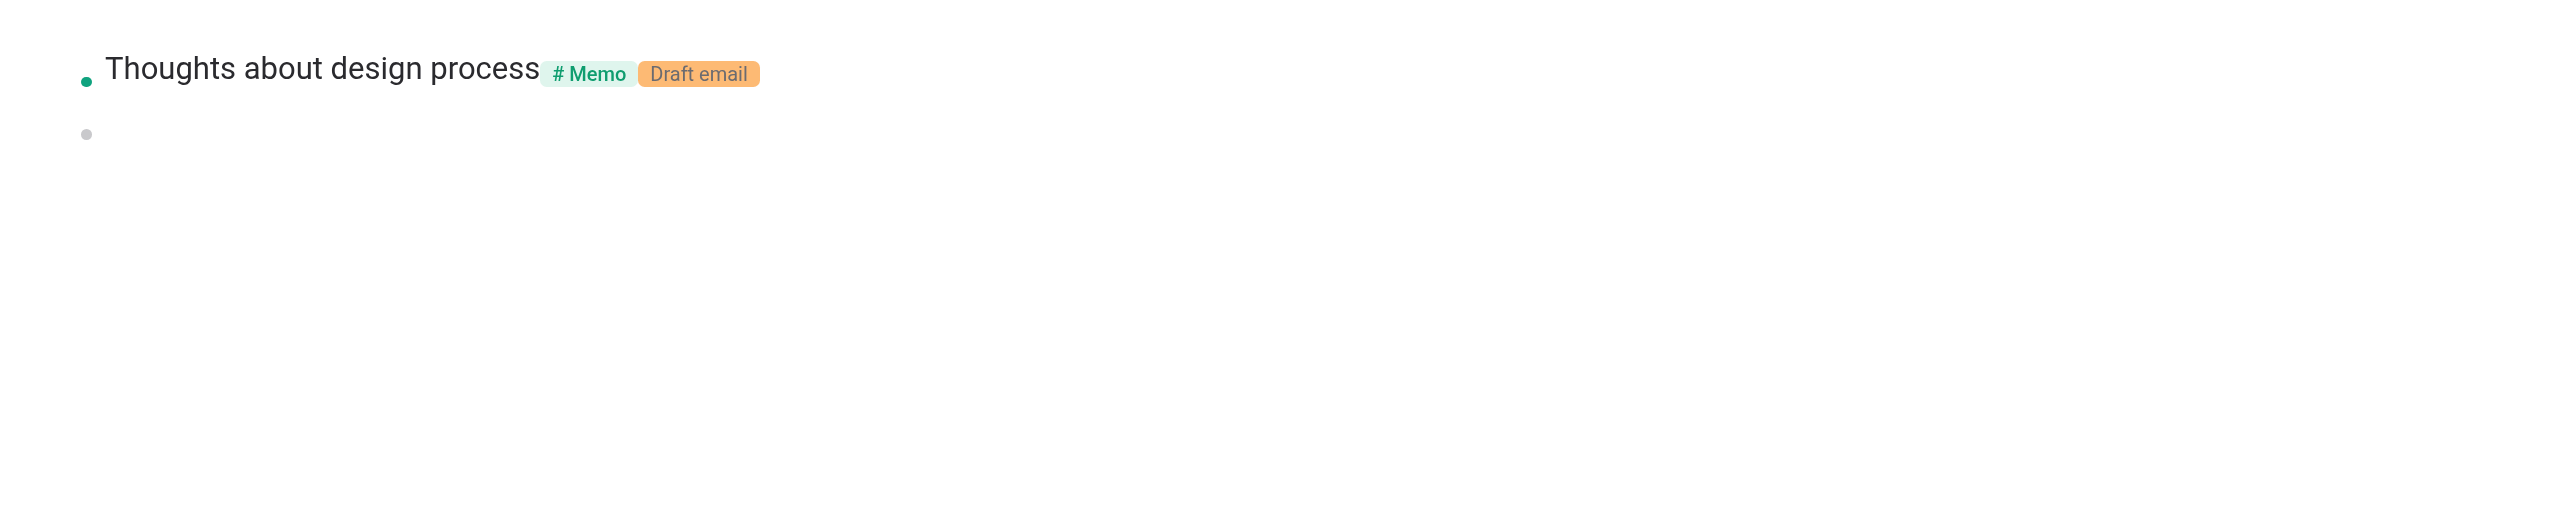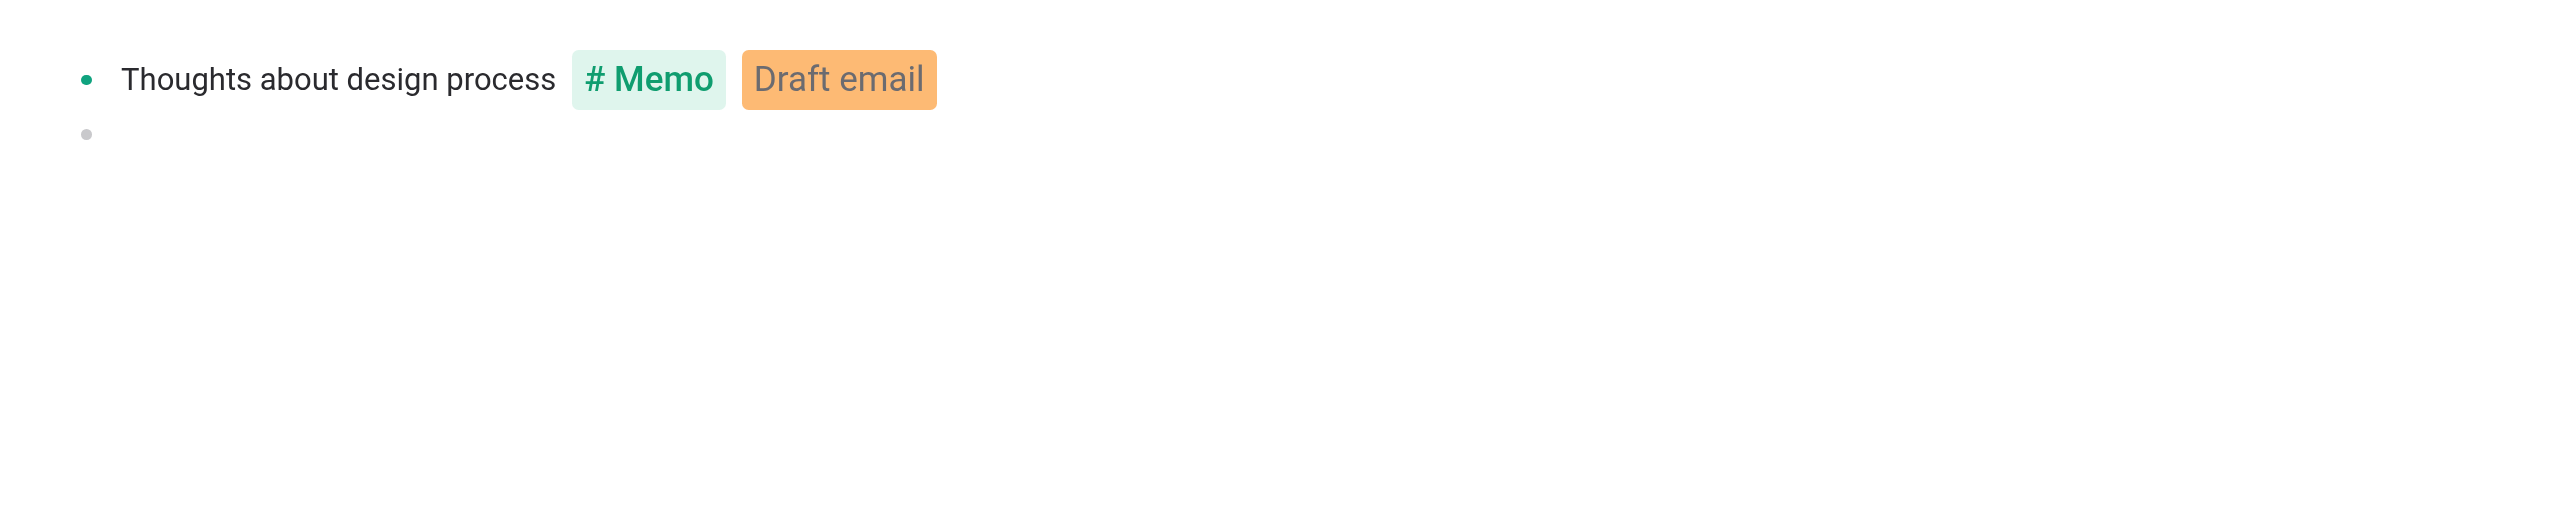--- a/index.html
+++ b/index.html
@@ -9,22 +9,21 @@
     }
     body {
       font-family: -apple-system, BlinkMacSystemFont, "Segoe UI", Roboto, Helvetica, Arial, sans-serif;
       background: #ffffff;
       width: 2576px;
       height: 513px;
       position: relative;
     }
     .item-row {
       display: flex;
-      align-items: center;
-      gap: 16px;
+      align-items: flex-end;
       position: absolute;
     }
     .row-1 {
       left: 81px;
       top: 50px;
     }
     .row-2 {
       left: 81px;
       top: 129px;
     }
@@ -43,23 +42,23 @@
     .item-title {
       font-size: 31px;
       font-weight: 400;
       color: #2a2a2e;
       line-height: 1.2;
       margin-left: 13.4px;
     }
     .tag {
       display: inline-flex;
       align-items: center;
-      padding: 9px 12px;
+      padding: 1px 12px;
       border-radius: 6.7px;
-      font-size: 35px;
+      font-size: 20px;
       font-weight: 400;
       line-height: 1.2;
       cursor: pointer;
     }
     .tag-memo {
       background: #dff5ed;
       color: #0f9d6f;
       font-weight: 500;
     }
     .tag-draft {

